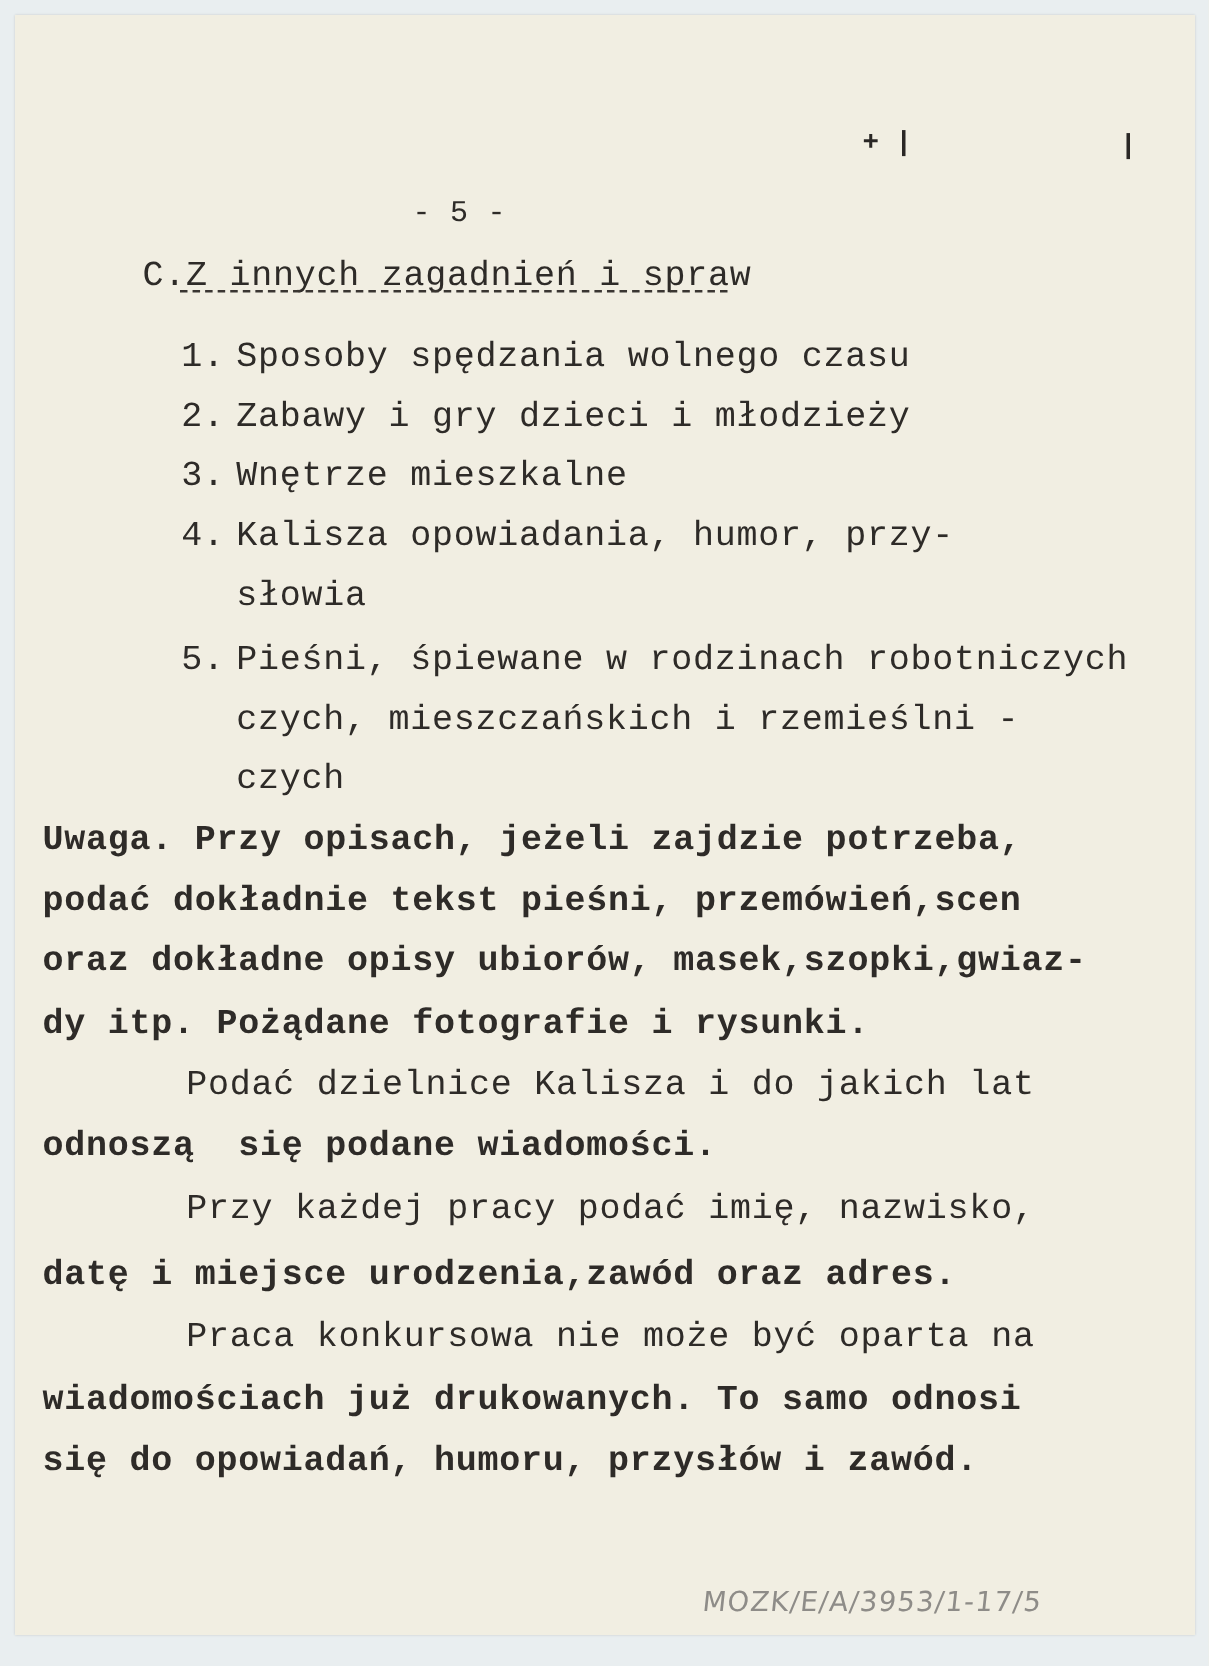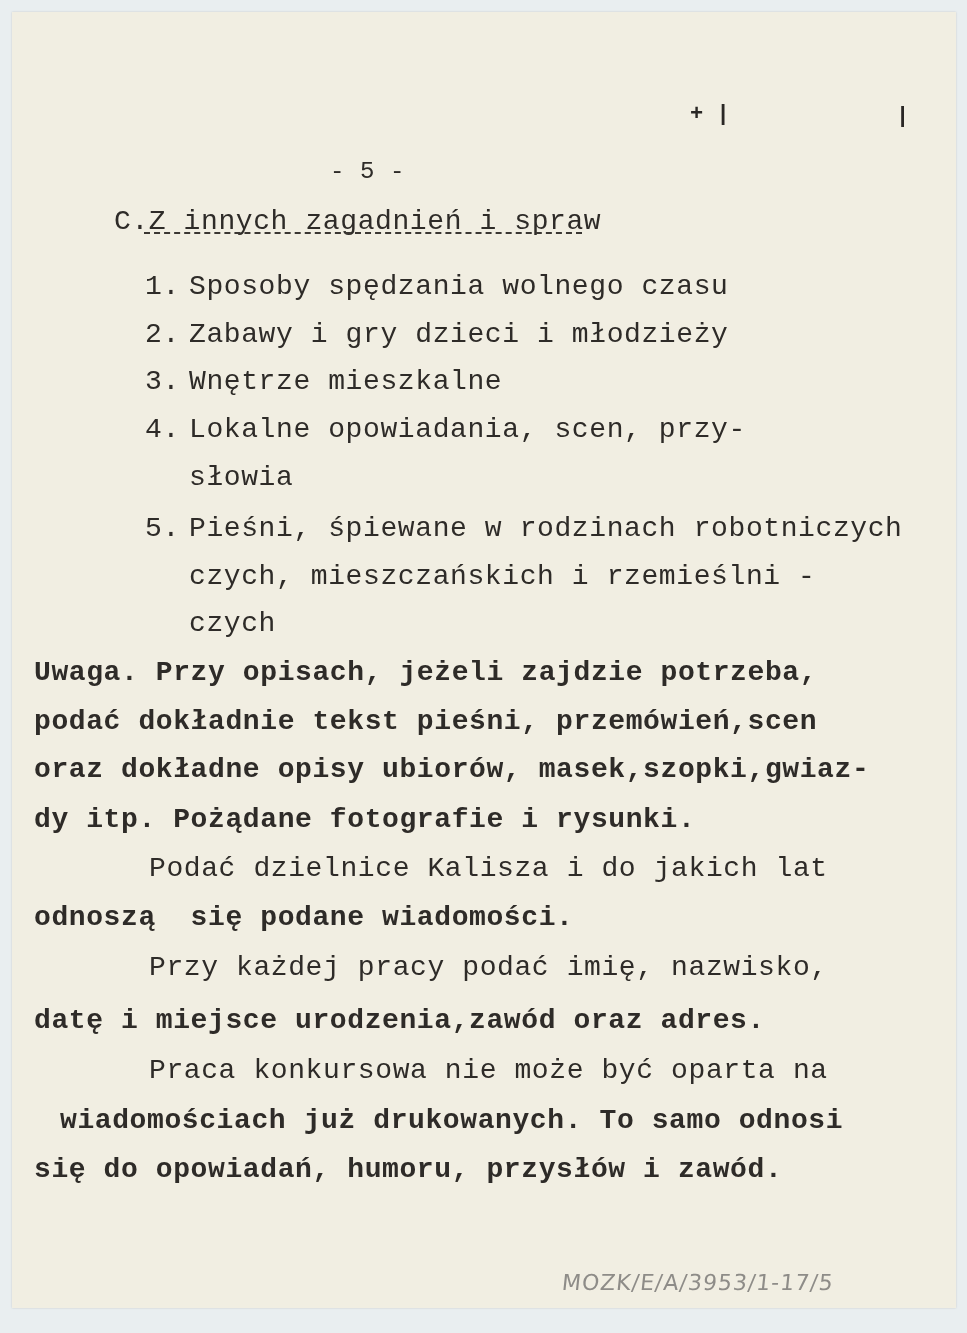--- a/index.html
+++ b/index.html
@@ -66,37 +66,37 @@
   <span class="txt item" style="top:261px;">1.</span>
   <span class="txt cont" style="top:261px;">Sposoby spędzania wolnego czasu</span>
 
   <span class="txt item" style="top:309px;">2.</span>
   <span class="txt cont" style="top:309px;">Zabawy i gry dzieci i młodzieży</span>
 
   <span class="txt item" style="top:356px;">3.</span>
   <span class="txt cont" style="top:356px;">Wnętrze mieszkalne</span>
 
   <span class="txt item" style="top:404px;">4.</span>
-  <span class="txt cont" style="top:404px;">Lokalne opowiadania, scen, przy-</span>
+  <span class="txt cont" style="top:404px;">Kalisza opowiadania, humor, przy-</span>
   <span class="txt cont" style="top:452px;">słowia</span>
 
   <span class="txt item" style="top:503px;">5.</span>
   <span class="txt cont" style="top:503px;">Pieśni, śpiewane w rodzinach robotniczych</span>
   <span class="txt cont" style="top:551px;">czych, mieszczańskich i rzemieślni -</span>
   <span class="txt cont" style="top:598px;">czych</span>
 
   <span class="txt para" style="top:647px;">Uwaga. Przy opisach, jeżeli zajdzie potrzeba,</span>
   <span class="txt para" style="top:696px;">podać dokładnie tekst pieśni, przemówień,scen</span>
   <span class="txt para" style="top:744px;text-align:center;">oraz dokładne opisy ubiorów, masek,szopki,gwiaz-</span>
   <span class="txt para" style="top:794px;">dy itp. Pożądane fotografie i rysunki.</span>
 
   <span class="txt indent" style="top:843px;">Podać dzielnice Kalisza i do jakich lat</span>
   <span class="txt para" style="top:892px;">odnoszą  się podane wiadomości.</span>
 
   <span class="txt indent" style="top:942px;">Przy każdej pracy podać imię, nazwisko,</span>
   <span class="txt para" style="top:995px;">datę i miejsce urodzenia,zawód oraz adres.</span>
 
   <span class="txt indent" style="top:1045px;">Praca konkursowa nie może być oparta na</span>
-  <span class="txt para" style="top:1095px;margin-left:26px;">wiadomościach już drukowanych. To samo odnosi</span>
+  <span class="txt para" style="top:1095px;">wiadomościach już drukowanych. To samo odnosi</span>
   <span class="txt para" style="top:1144px;">się do opowiadań, humoru, przysłów i zawód.</span>
 
   <span class="archive-sig">MOZK/E/A/3953/1-17/5</span>
 </div>
 
 </body></html>

